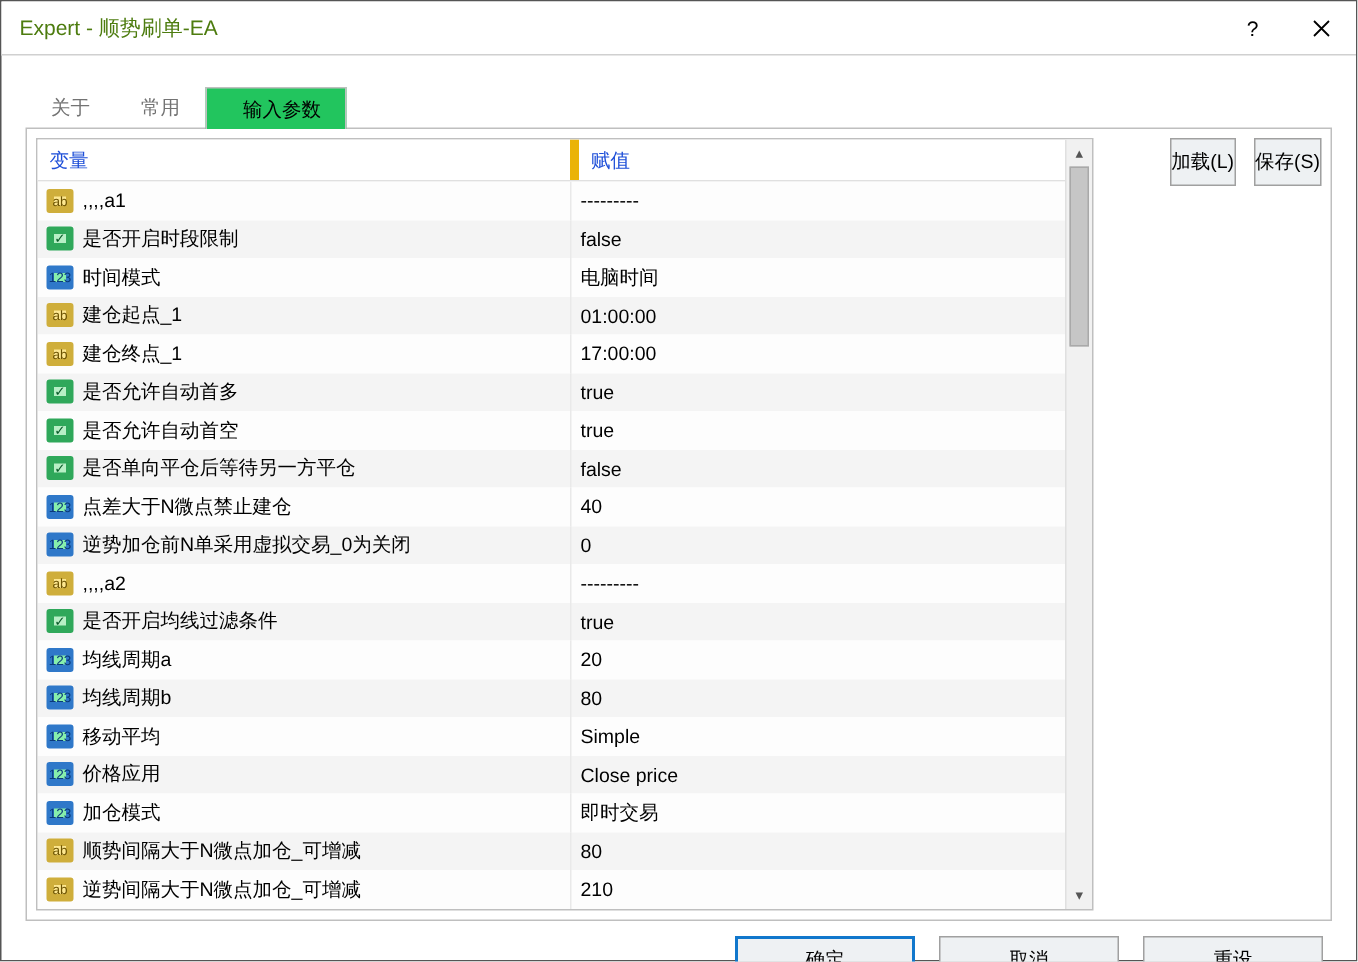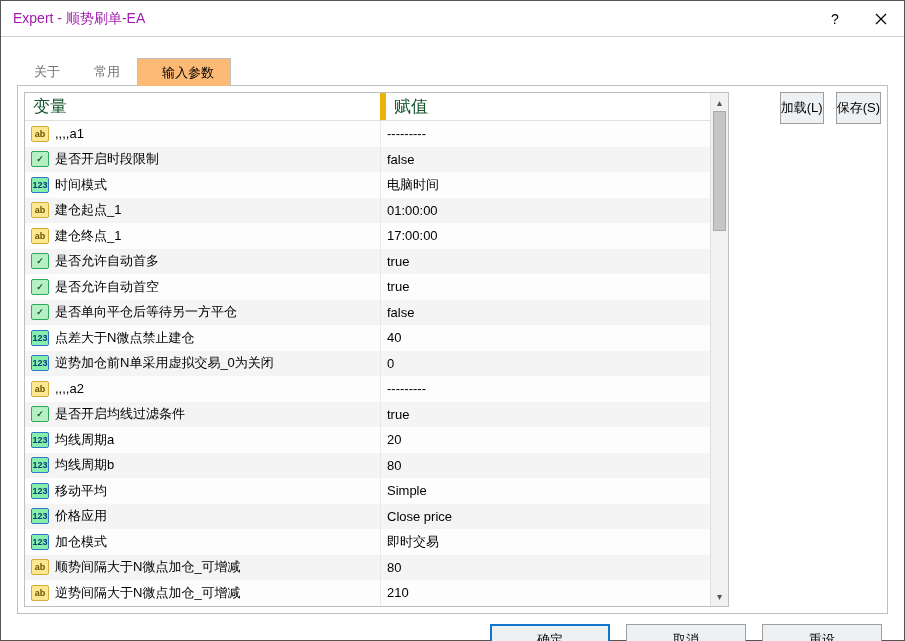--- a/index.html
+++ b/index.html
@@ -6,74 +6,74 @@
   html, body { margin: 0; padding: 0; }
   body { width: 905px; height: 641px; background: #fff; overflow: hidden; }
 
   .window { width: 905px; height: 641px; display: flex; flex-direction: column; border: 1px solid #555; }
 
   
   .titlebar {
     height: 36px; display: flex; align-items: center;
     padding: 0 0 0 12px; border-bottom: 1px solid #d0d0d0; background: #fff;
   }
-  .titlebar .title { flex: 1; font-size: 14px; color: #a21caf; }
+  .titlebar .title { flex: 1; font-size: 14px; color: #4d7c0f; }
   .titlebar .btn { width: 46px; height: 36px; display: flex; align-items: center; justify-content: center; font-size: 14px; color: #000; }
   .titlebar .btn svg { stroke: #000; }
 
   
   .content { flex: 1; padding: 20px 16px 8px 16px; display: flex; flex-direction: column; }
 
   
   .tabs-strip { height: 28px; display: flex; align-items: flex-end; position: relative; z-index: 2; }
   .tab {
     padding: 5px 16px 4px 16px; font-size: 13px;
     border: 1px solid transparent; border-bottom: none;
     margin-right: 0px; cursor: default;
   }
   .tab.active {
-    border-color: #bfbfbf; background: #fdba74; position: relative; top: 1px; padding-left: 24px;
+    border-color: #bfbfbf; background: #22c55e; position: relative; top: 1px; padding-left: 24px;
   }
   .tab.inactive { color: #737373; }
 
   .tab-panel {
     flex: 1; border: 1px solid #bfbfbf; padding: 6px;
     display: flex; gap: 12px; position: relative; z-index: 1;
   }
 
   
   .list-wrap {
     flex: 1; border: 1px solid #bfbfbf; display: flex; flex-direction: column;
     min-width: 0; overflow: hidden; position: relative;
   }
   .list-header {
     display: flex; height: 28px; border-bottom: 1px solid #e0e0e0; background: #fff;
   }
   .list-header .col {
-    padding: 5px 8px; font-size: 17px; color: #14532d;
+    padding: 5px 8px; font-size: 13px; color: #1d4ed8;
     display: flex; align-items: center;
   }
   .col-name { width: 355px; }
   .col-val  { flex: 1; border-left: 6px solid #eab308; }
 
   .list-body { flex: 1; overflow: hidden; }
   .row {
     display: flex; height: 25.5px; align-items: stretch; font-size: 13px;
   }
   .row:nth-child(odd)  { background: #fdfdfd; }
   .row:nth-child(even) { background: #f4f4f4; }
   .cell { display: flex; align-items: center; padding: 0 6px; overflow: hidden; white-space: nowrap; }
   .cell.name { width: 355px; gap: 6px; }
   .cell.val  { flex: 1; border-left: 1px solid #e9e9e9; }
 
   .type-ico {
     width: 18px; height: 16px; border-radius: 2px; flex: 0 0 18px;
     display: flex; align-items: center; justify-content: center;
-    font-size: 9px; font-weight: bold; color: #0a5a2a;
-    border: 1px solid #22c55e; background: #fde790; text-align: right;
+    font-size: 9px; font-weight: normal; color: #0a5a2a;
+    border: 5px solid #22c55e; background: #fde790; text-align: right;
   }
   .type-ico.string  { border-color:#cfae3b; background:#fde790; color:#6b5200; }
   .type-ico.boolean { border-color:#2fa85a; background:#b7efc5; color:#0a5a2a; }
   .type-ico.integer { border-color:#2f78c9; background:#86efac; color:#0a3a7a; }
 
   
   .vscroll {
     position: absolute; top: 0; right: 0; bottom: 0; width: 18px;
     border-left: 1px solid #e0e0e0; background: #f1f1f1;
     display: flex; flex-direction: column;

